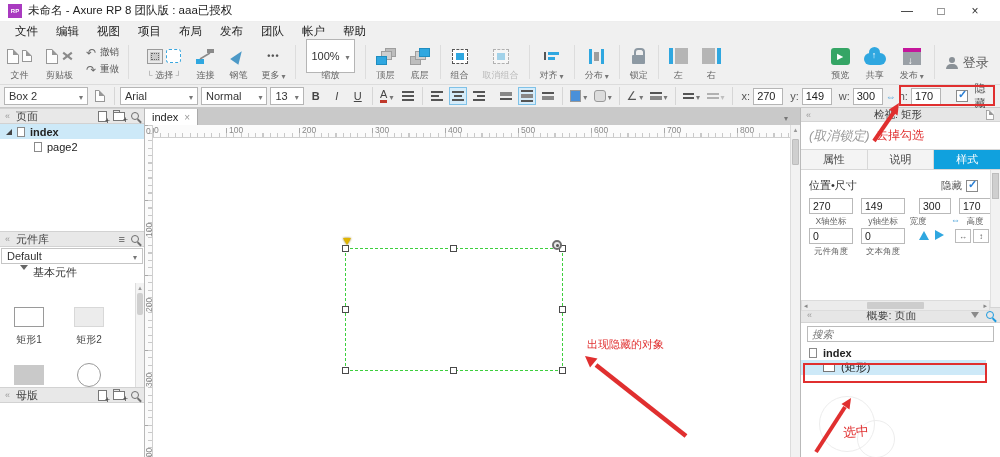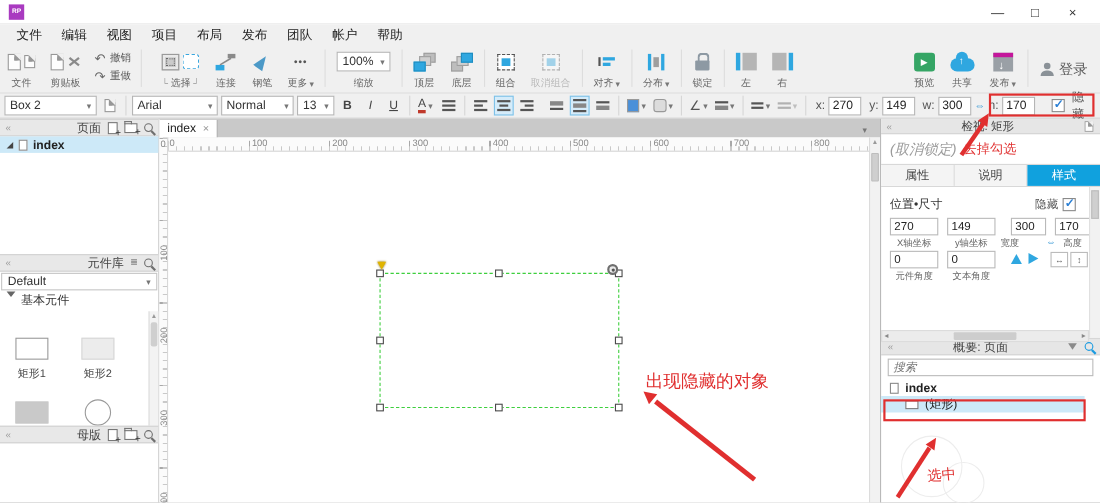--- a/index.html
+++ b/index.html
@@ -32,21 +32,21 @@
 .icon-doc{width:12px;height:15px;background:#fdfdfd;border:1px solid #979797;position:relative}
 .icon-doc::before{content:"";position:absolute;top:-1px;right:-1px;border:3px solid;border-color:#f0f0f0 #f0f0f0 #979797 #979797}
 .icon-doc.sm{width:10px;height:12px}
 .scissors{width:12px;height:12px;position:relative}
 .scissors::before,.scissors::after{content:"";position:absolute;top:5px;left:1px;width:11px;height:2px;background:#8a8a8a}
 .scissors::before{transform:rotate(38deg)}.scissors::after{transform:rotate(-38deg)}
 .icon-sel{width:16px;height:15px;border:1px solid #9a9a9a;background:#cbcbcb;box-shadow:inset 0 0 0 2px #e9e9e9;outline:1px dotted #666;outline-offset:-5px}
 .icon-sel2{width:15px;height:14px;border:1px dashed #39a6de;border-radius:3px;background:#fff}
 .pen-ic{width:0;height:0;border-left:5px solid transparent;border-right:5px solid transparent;border-bottom:13px solid #4c99c7;transform:rotate(35deg);position:relative}
 .dots{font-size:9px;letter-spacing:1px;color:#555;font-weight:bold}
-.zoombox{height:18px;min-width:46px;border:1px solid #b5b5b5;background:#fff;display:flex;align-items:center;padding:0 4px;font-size:11px;gap:4px}
+.zoombox{height:18px;min-width:46px;border:1px solid #b5b5b5;background:#fff;display:flex;align-items:center;padding:16px 4px;font-size:11px;gap:4px}
 .layers{position:relative;width:20px;height:17px}
 .layers i{position:absolute;width:11px;height:9px;background:#bdbdbd;border:1px solid #9e9e9e}
 .layers .b1{top:0;right:0}.layers .b2{top:3px;right:4px;background:#cfcfcf}
 .layers .fb{left:0;bottom:0;background:#2fa7e0;border-color:#1f8dc0}
 .layers.back .fb{left:auto;right:0;top:0;bottom:auto}
 .layers.back .b1{top:auto;right:auto;left:0;bottom:0}
 .group-ic{width:16px;height:15px;border:1px dashed #555;background:#fff;position:relative}
 .group-ic::after{content:"";position:absolute;inset:3px;background:#2fa7e0}
 .align-ic{display:flex;flex-direction:column;gap:2px;width:15px;border-left:2px solid #555;padding-left:2px}
 .align-ic i{display:block;height:3px;background:#2fa7e0}
@@ -89,41 +89,41 @@
 .vbars i{display:block;height:2px;background:#555}
 .vbars .th{height:4px;background:#888}
 .swatch{width:12px;height:12px;border:1px solid #999}
 .numin{width:30px;height:17px;border:1px solid #b5b5b5;font-size:11px;padding:0 3px;font-family:"Liberation Sans",sans-serif;color:#222;background:#fff}
 .flabel{font-size:11px;color:#555;margin-left:4px}
 .cb{width:12px;height:12px;border:1px solid #8a8a8a;background:#fff;position:relative;display:inline-block}
 .cb.checked::after{content:"✓";position:absolute;top:-3px;left:1px;color:#2a7fd4;font-size:11px;font-weight:bold}
 
 .sidebar{position:absolute;left:0;top:108px;width:145px;height:349px;background:#fff;border-right:1px solid #b9b9b9}
 .phead{height:16px;background:#e8e8e8;border-top:1px solid #d2d2d2;border-bottom:1px solid #d2d2d2;display:flex;align-items:center;padding:0 5px;gap:6px;font-size:11px;color:#444}
-.phead .t{flex:1;text-align:right}
+.phead .t{flex:1;text-align:left}
 .collapse{color:#9a9a9a;font-size:9px}
 .isearch{width:8px;height:8px;border:1.5px solid #6f6f6f;border-radius:50%;position:relative;display:inline-block}
 .isearch::after{content:"";position:absolute;width:5px;height:1.5px;background:#6f6f6f;transform:rotate(45deg);right:-4px;bottom:-2px}
 .isearch.blue{border-color:#1b9be0}.isearch.blue::after{background:#1b9be0}
 .iplusdoc{width:9px;height:11px;border:1px solid #777;background:#fff;position:relative;display:inline-block}
 .iplusdoc::after{content:"+";position:absolute;right:-4px;bottom:-5px;font-size:9px;color:#333}
 .ifolder{width:12px;height:9px;border:1px solid #777;background:#fff;position:relative;display:inline-block}
 .ifolder::before{content:"";position:absolute;top:-3px;left:-1px;width:5px;height:2px;border:1px solid #777;border-bottom:none}
 .ifolder::after{content:"+";position:absolute;right:-4px;bottom:-5px;font-size:9px;color:#333}
 .ihamb{font-size:11px;color:#555;font-weight:bold}
 .ifunnel{width:0;height:0;border-left:4px solid transparent;border-right:4px solid transparent;border-top:6px solid #8a8a8a;display:inline-block}
 .tree{font-size:11px;color:#222}
 .trow{height:15px;display:flex;align-items:center;gap:5px;padding-left:6px}
 .trow.selected{background:#cde9f8}
 .trow .nm{white-space:nowrap}
 .tri-exp{width:0;height:0;border-bottom:6px solid #444;border-left:6px solid transparent}
 .page-ic{width:8px;height:10px;border:1px solid #8a8a8a;background:#fff;flex:0 0 auto}
 .libsel{margin:1px 1px;height:16px;border:1px solid #c5c5c5;background:#fff;display:flex;align-items:center;padding:0 5px;font-size:11px}
 .libsel .caret{margin-left:auto}
-.libsec{height:15px;display:flex;align-items:flex-start;gap:5px;padding-left:6px;font-size:11px;color:#333}
+.libsec{height:15px;display:flex;align-items:flex-start;gap:5px;padding-left:20px;font-size:11px;color:#333}
 .vexp{width:0;height:0;border-top:5px solid #666;border-left:4px solid transparent;border-right:4px solid transparent}
 .libitem{position:absolute;text-align:center;font-size:10px;color:#444}
 .lib-thumb{margin:0 auto 6px;background:#fff;border:1px solid #9a9a9a}
 .minivscroll{position:absolute;right:0;width:9px;background:#f3f3f3;border-left:1px solid #ddd}
 .minivscroll .thumb{position:absolute;left:1px;right:1px;background:#cfcfcf;border-radius:2px}
 .arr{color:#999;font-size:7px;display:block;text-align:center;line-height:9px}
 
 .canvas{position:absolute;left:145px;top:108px;width:655px;height:349px;background:#fff}
 .tabstrip{position:absolute;left:0;top:0;right:0;height:17px;background:#c9c9c9;display:flex;align-items:flex-end}
 .tab{height:16px;background:#fff;display:flex;align-items:center;gap:6px;padding:0 7px;font-size:11px;color:#222;border-right:1px solid #aaa}
@@ -142,21 +142,21 @@
 .vruler .origin{transform:none;left:1px;width:auto}
 .page{position:absolute;left:8px;top:30px;right:10px;bottom:0;background:#fff;overflow:hidden}
 .selrect{position:absolute;left:192px;top:110px;width:218px;height:123px;border:1px dashed #3ecf3e}
 .hd{position:absolute;width:7px;height:7px;background:#fff;border:1px solid #4a4a4a}
 .hd.tl{left:-4px;top:-4px}.hd.tm{left:50%;margin-left:-4px;top:-4px}.hd.tr{right:-4px;top:-4px}
 .hd.ml{left:-4px;top:50%;margin-top:-4px}.hd.mr{right:-4px;top:50%;margin-top:-4px}
 .hd.bl{left:-4px;bottom:-4px}.hd.bm{left:50%;margin-left:-4px;bottom:-4px}.hd.br{right:-4px;bottom:-4px}
 .fn-tri{position:absolute;left:190px;top:100px;width:0;height:0;border-left:4px solid transparent;border-right:4px solid transparent;border-top:7px solid #e0b400;filter:drop-shadow(0 0 1px #8a6d00)}
 .target-dot{position:absolute;left:399px;top:102px;width:10px;height:10px;border:2px solid #6f6f6f;border-radius:50%;background:#e9e9e9}
 .target-dot::after{content:"";position:absolute;left:2px;top:2px;width:3px;height:3px;border-radius:50%;background:#555}
-.canvas-anno{position:absolute;left:434px;top:199px;color:#e02f2f;font-size:16px;white-space:nowrap}
+.canvas-anno{position:absolute;left:434px;top:199px;color:#e02f2f;font-size:11px;white-space:nowrap}
 .vscroll{position:absolute;right:0;top:17px;width:10px;bottom:0;background:#f2f2f2;border-left:1px solid #dcdcdc}
 .vscroll .thumb{position:absolute;left:1px;right:1px;top:14px;height:26px;background:#cfcfcf;border:1px solid #bdbdbd;border-radius:1px}
 
 .inspector{position:absolute;left:800px;top:108px;width:200px;height:349px;background:#fff;border-left:1px solid #b9b9b9}
 .insp-head{height:14px;background:#e6e6e6;border-bottom:1px solid #d4d4d4;display:flex;align-items:center;padding:0 5px;gap:6px;font-size:10.5px;color:#444}
 .insp-head .t{flex:1;text-align:center}
 .namerow{height:27px;display:flex;align-items:center;padding:0 8px;font-size:13px;color:#9a9a9a;font-style:italic}
 .itabs{height:21px;display:flex;border-top:1px solid #d8d8d8;border-bottom:1px solid #d8d8d8}
 .itab{flex:1;display:flex;align-items:center;justify-content:center;font-size:11px;color:#444;background:#f4f4f4;border-right:1px solid #d8d8d8}
 .itab.active{background:#10a1de;color:#fff;border-right:none}
@@ -192,20 +192,21 @@
 </style>
 </head>
 <body>
 
 <div id="app">
 
   <div class="titlebar">
     <div class="appbadge">
         <span>RP</span>
       </div>
+    <span class="wtitle">未命名 - Axure RP 8 团队版 : aaa已授权</span>
     <div class="winbtns">
       <span>—</span>
       <span>□</span>
       <span>×</span>
     </div>
   </div>
 
   <div class="menubar">
     <span>文件</span>
     <span>编辑</span>
@@ -536,20 +537,24 @@
       <span class="t">页面</span>
       <span class="iplusdoc"></span>
       <span class="ifolder"></span>
       <span class="isearch"></span>
     </div>
     <div class="tree" style="height:107px">
       <div class="trow selected">
         <span class="tri-exp"></span>
         <span class="page-ic"></span>
         <span class="nm" style="font-weight:bold">index</span>
+      </div>
+      <div class="trow" style="padding-left:34px">
+        <span class="page-ic"></span>
+        <span class="nm">page2</span>
       </div>
     </div>
 
     <div style="position:relative;height:156px">
       <div class="phead">
         <span class="collapse">«</span>
         <span class="t">元件库</span>
         <span class="ihamb">≡</span>
         <span class="isearch"></span>
       </div>

